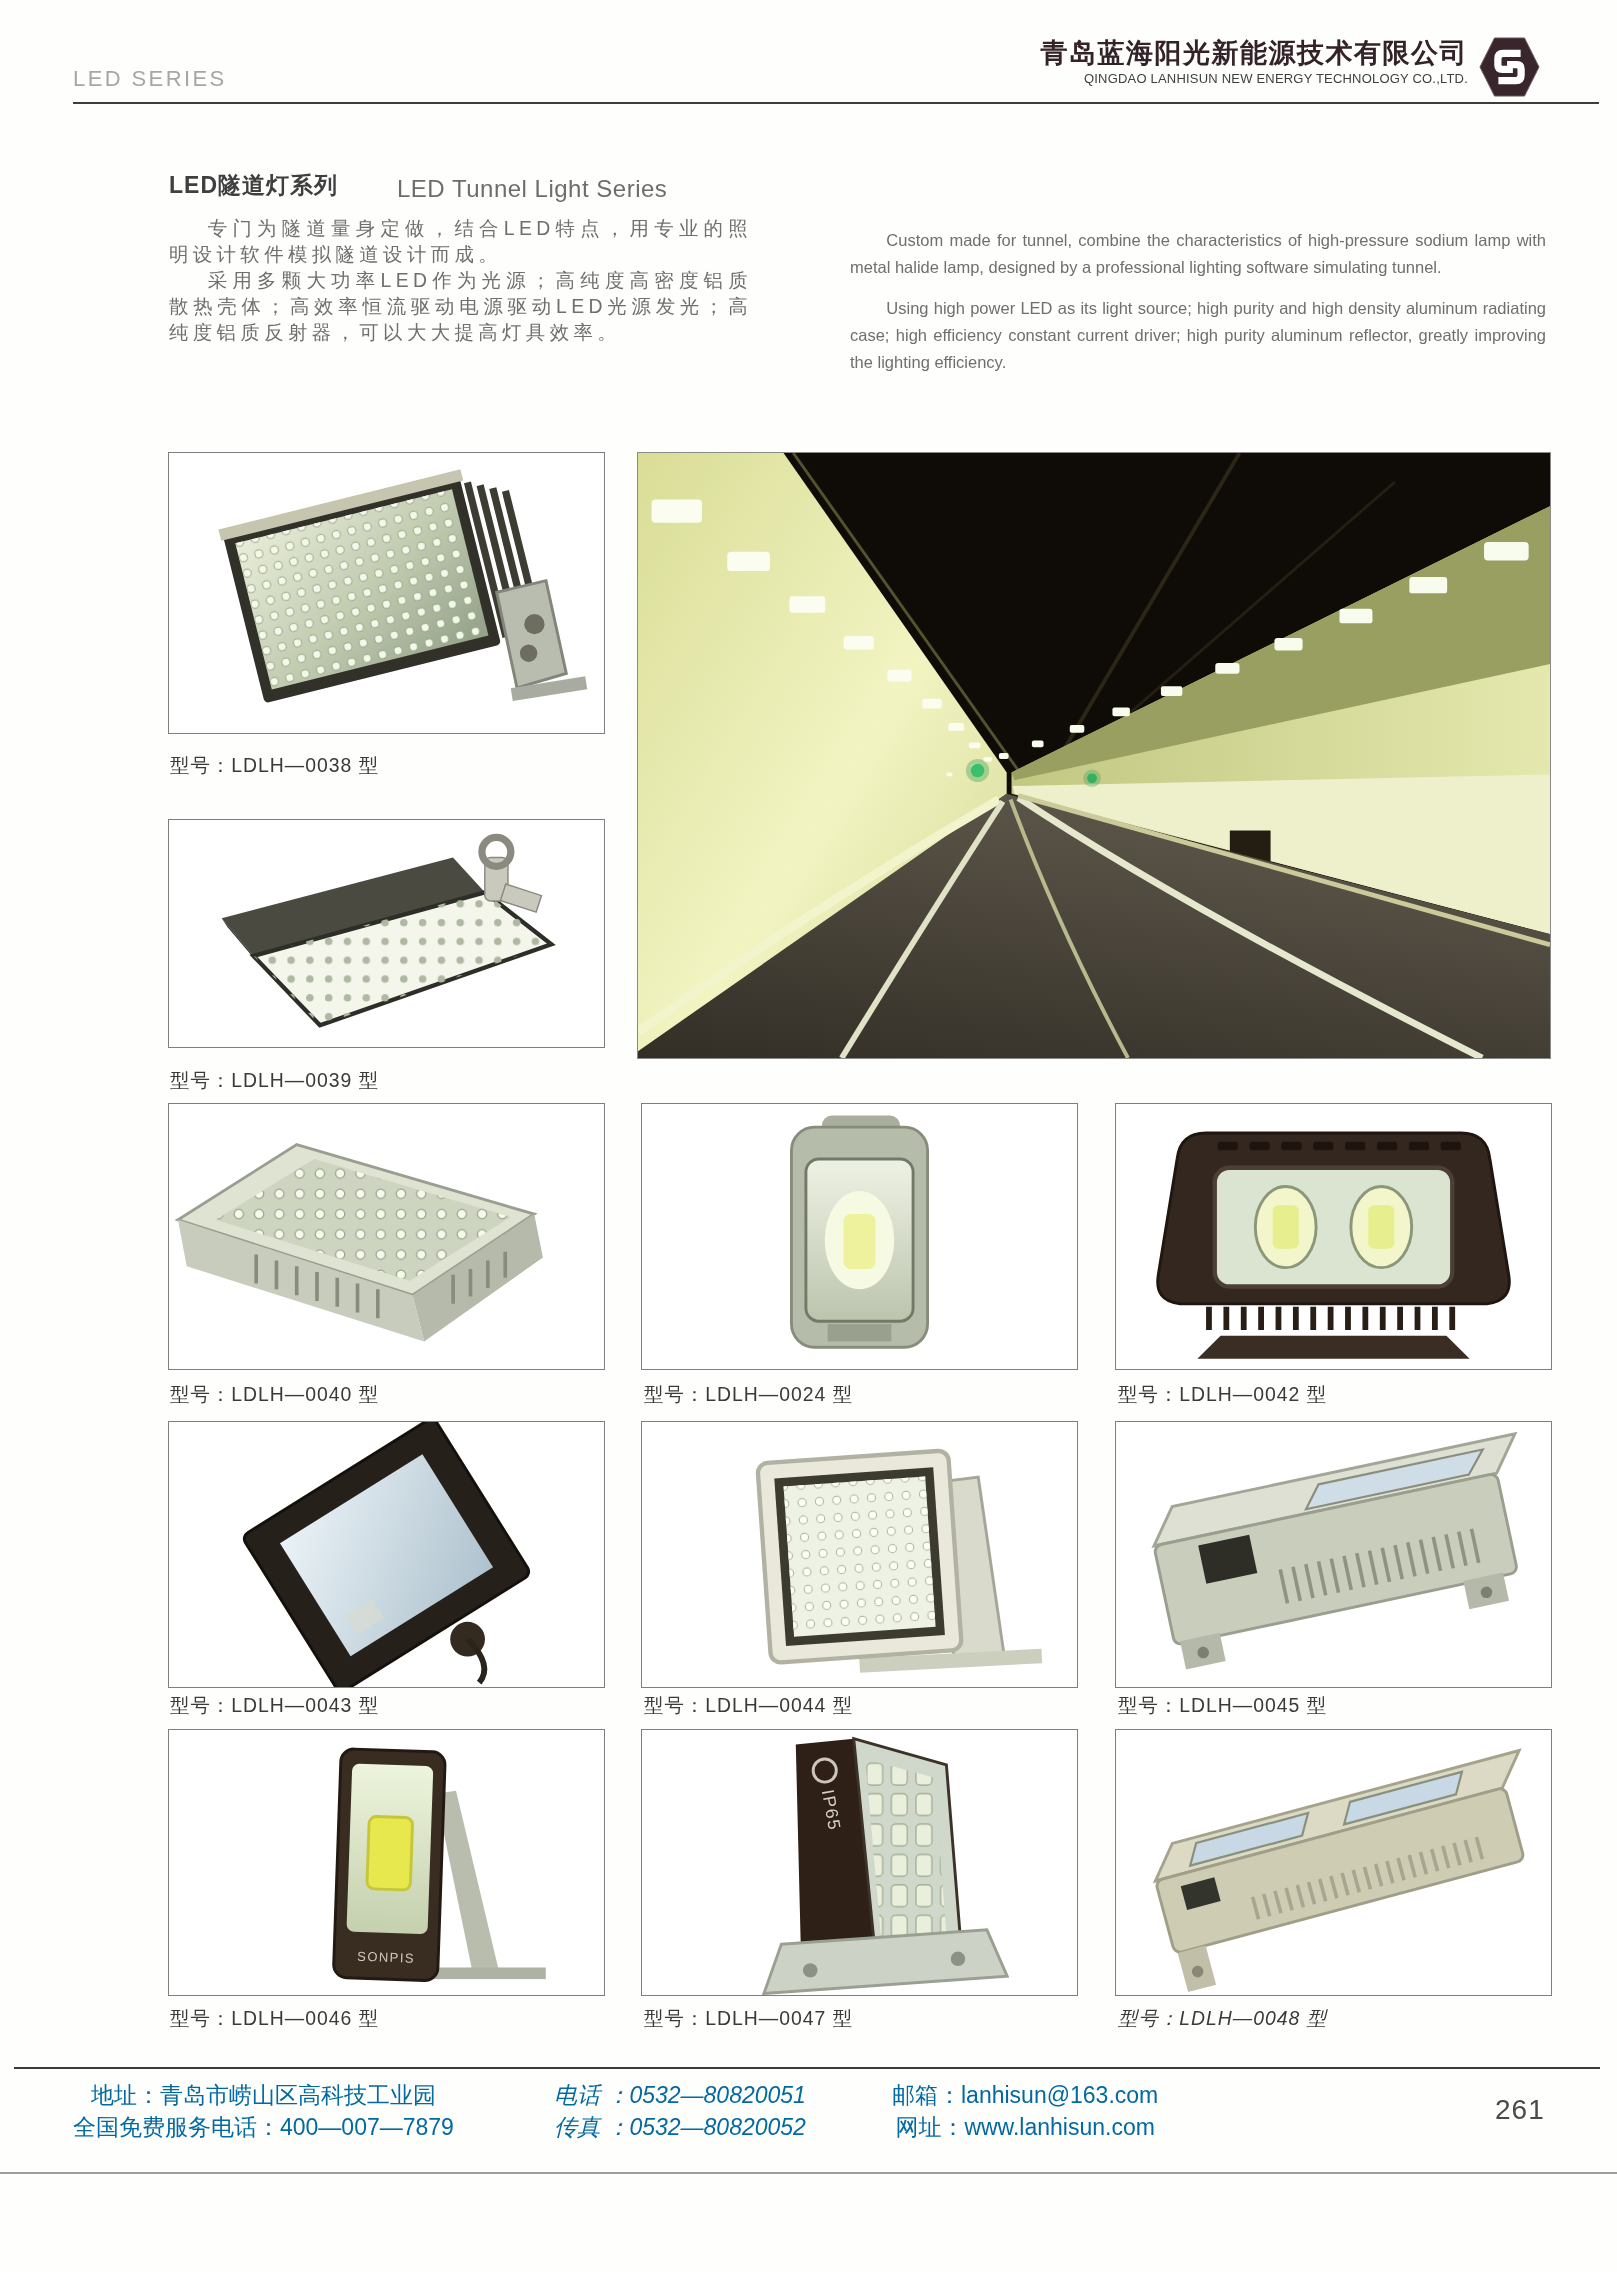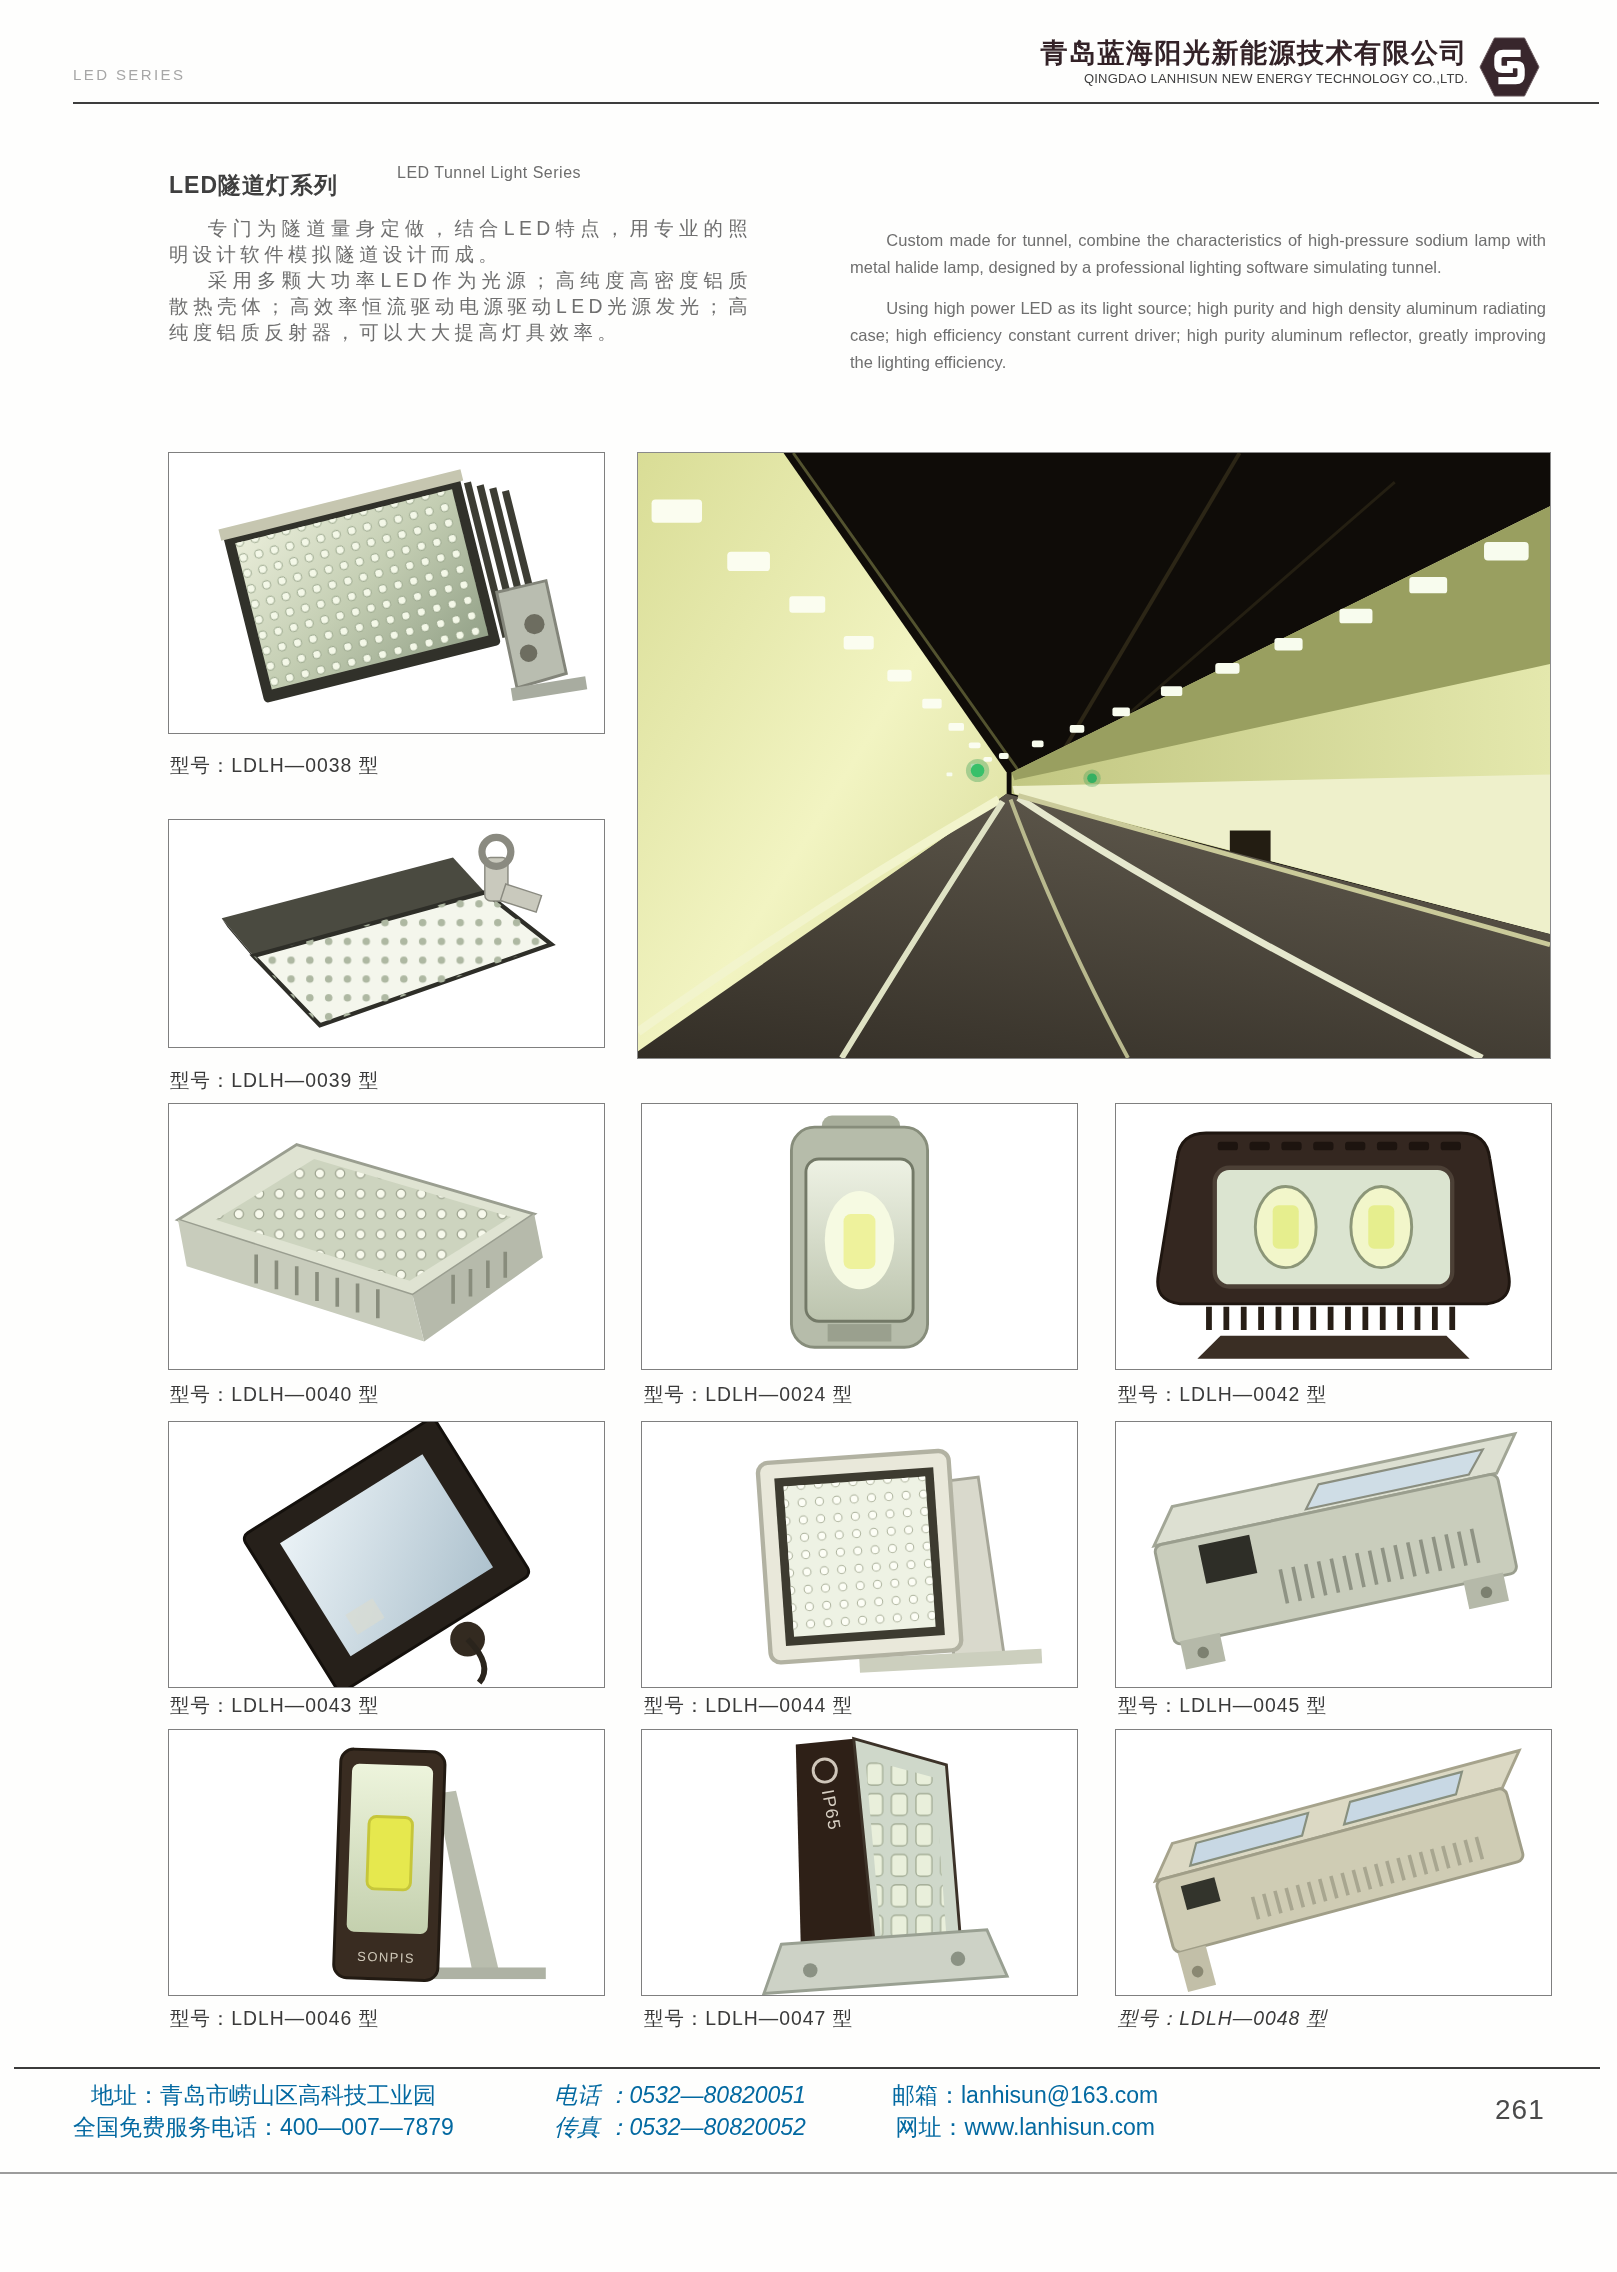--- a/index.html
+++ b/index.html
@@ -1,30 +1,30 @@
 <!DOCTYPE html>
 <html style="font-size:7.8px"><head>
 <meta charset="utf-8">
 <style>
   html,body{margin:0;padding:0;background:#e8e8e8;}
   .page{position:relative;width:1617px;height:2273px;background:#fefefd;overflow:hidden;
         font-family:"Liberation Sans","DejaVu Sans",sans-serif;color:#3c3c3c;}
   .abs{position:absolute;}
 
   
-  .series-label{left:73px;top:66px;font-size:15px;color:#a6a6a6;letter-spacing:2.4px;text-align:right;}
+  .series-label{left:73px;top:66px;font-size:22px;color:#a6a6a6;letter-spacing:2.4px;text-align:right;}
   .company{left:729px;top:39px;width:739px;text-align:right;}
   .company-cn{font-size:27px;font-weight:bold;color:#332227;letter-spacing:1.5px;line-height:29px;}
   .company-en{font-size:13px;color:#3f3f3f;letter-spacing:0.2px;margin-top:2.9px;}
   .logo-wrap{left:1479px;top:37px;width:61px;height:60px;}
   .header-rule{left:73px;top:102px;width:1526px;height:1.9px;background:#3d3d3d;}
 
   
   .title-cn{left:169px;top:170px;font-size:23px;font-weight:bold;color:#3f3f3f;letter-spacing:1px;}
-  .title-en{left:397px;top:164px;font-size:16px;color:#6d6d6d;letter-spacing:0.5px;}
+  .title-en{left:397px;top:175px;font-size:24px;color:#6d6d6d;letter-spacing:0.5px;}
   .desc-cn{left:169px;top:215px;width:583px;font-size:19.4px;line-height:26px;color:#6f6f6f;
            text-align:justify;letter-spacing:4.4px;}
   .desc-cn p{margin:0;text-indent:2em;}
   .desc-en{left:836px;top:213px;width:724px;font-size:16.5px;line-height:27px;color:#6f6f6f;
            text-align:justify;}
   .desc-en p{margin:14px;text-indent:2.2em;}
 
   
   .pbox{position:absolute;width:437px;background:#ffffff;border:1.5px solid #7f7f7f;box-sizing:border-box;}
   .pbox svg{display:block;width:100%;height:100%;}

